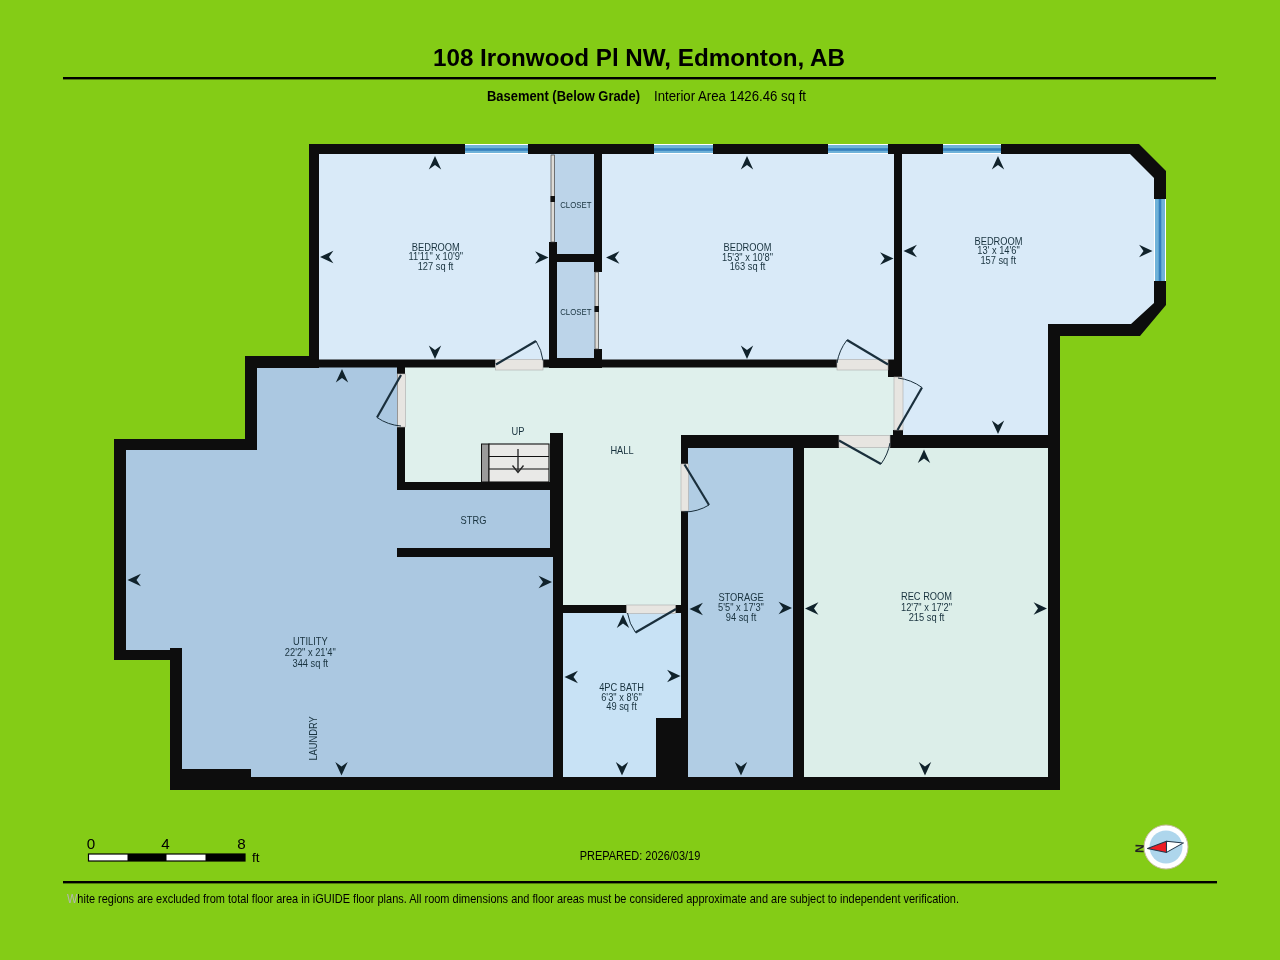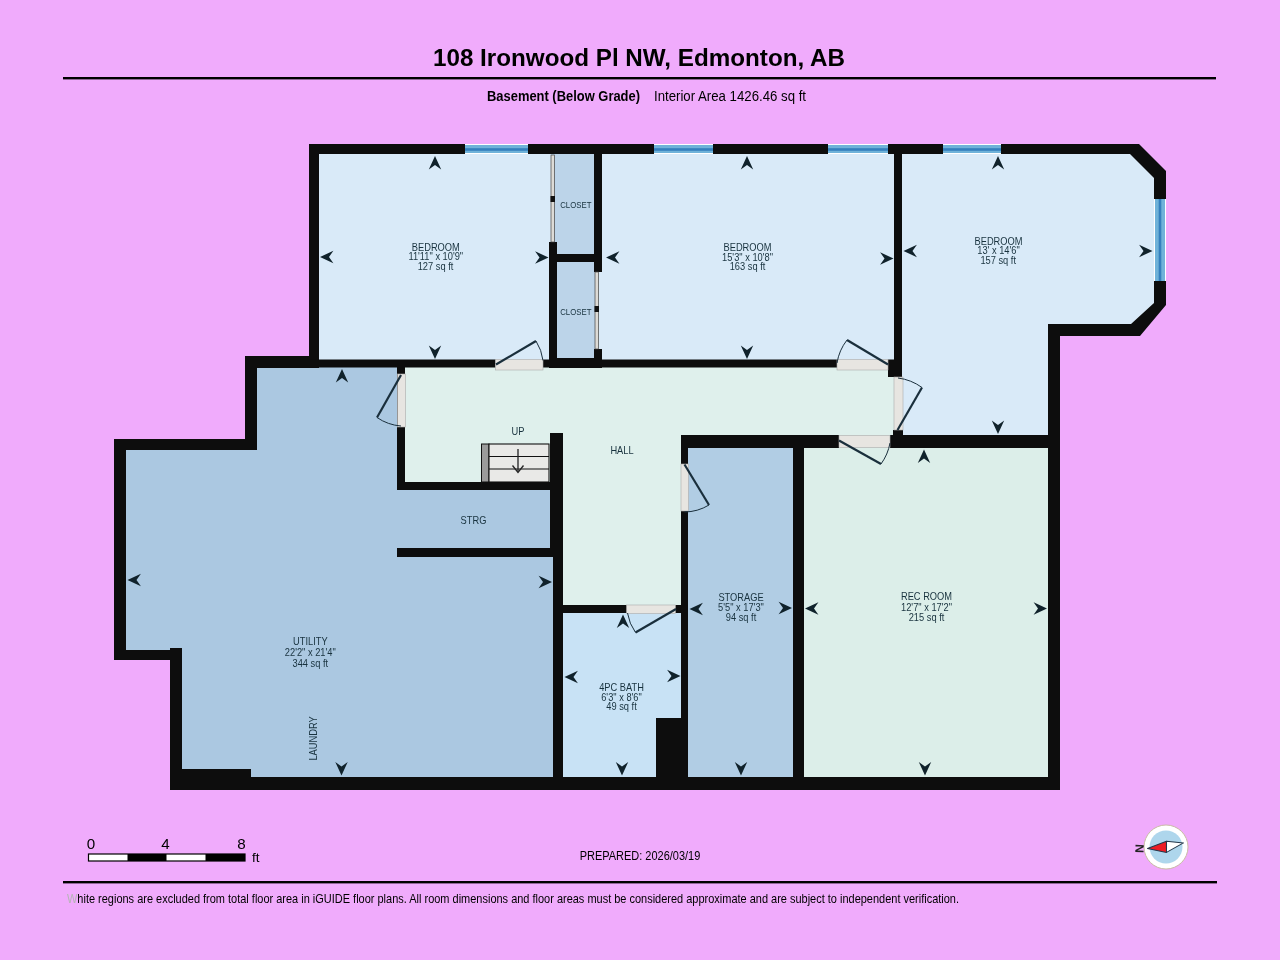--- a/index.html
+++ b/index.html
@@ -1,16 +1,16 @@
 <!DOCTYPE html>
 <html><head>
 <meta charset="utf-8">
 <style>
   html,body{margin:0;padding:0;background:#fff;}
-  #page{position:relative;width:1280px;height:960px;background:#f0abfc;overflow:hidden;
+  #page{position:relative;width:1280px;height:960px;background:#84cc16;overflow:hidden;
         font-family:"Liberation Sans", sans-serif;}
   svg{display:block;}
   .rl{fill:#18323E;font-size:11.2px;font-family:"Liberation Sans", sans-serif;text-anchor:middle;}
   .sm{fill:#18323E;font-size:9.4px;font-family:"Liberation Sans", sans-serif;text-anchor:middle;}
 </style>
 </head>
 <body>
 <div id="page">
 <svg width="1280" height="960" viewBox="0 0 1280 960">
 

